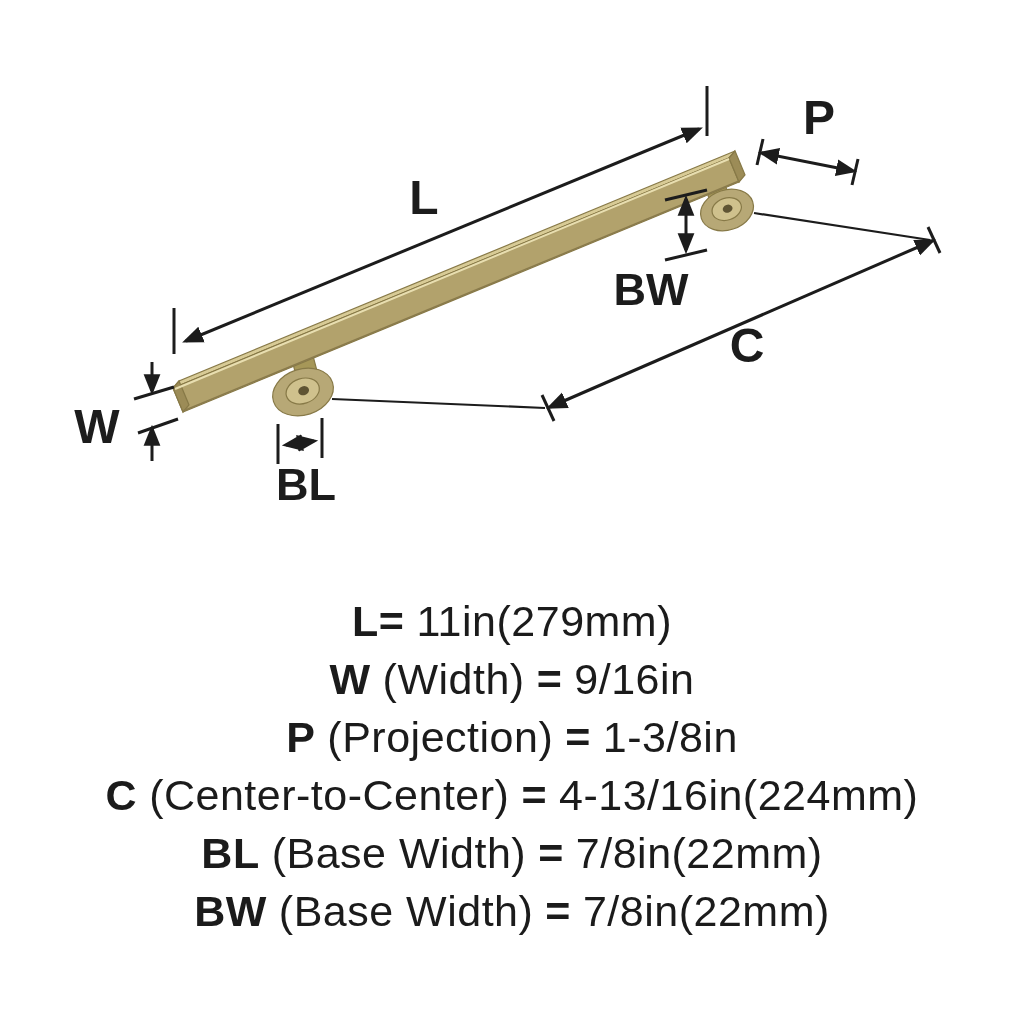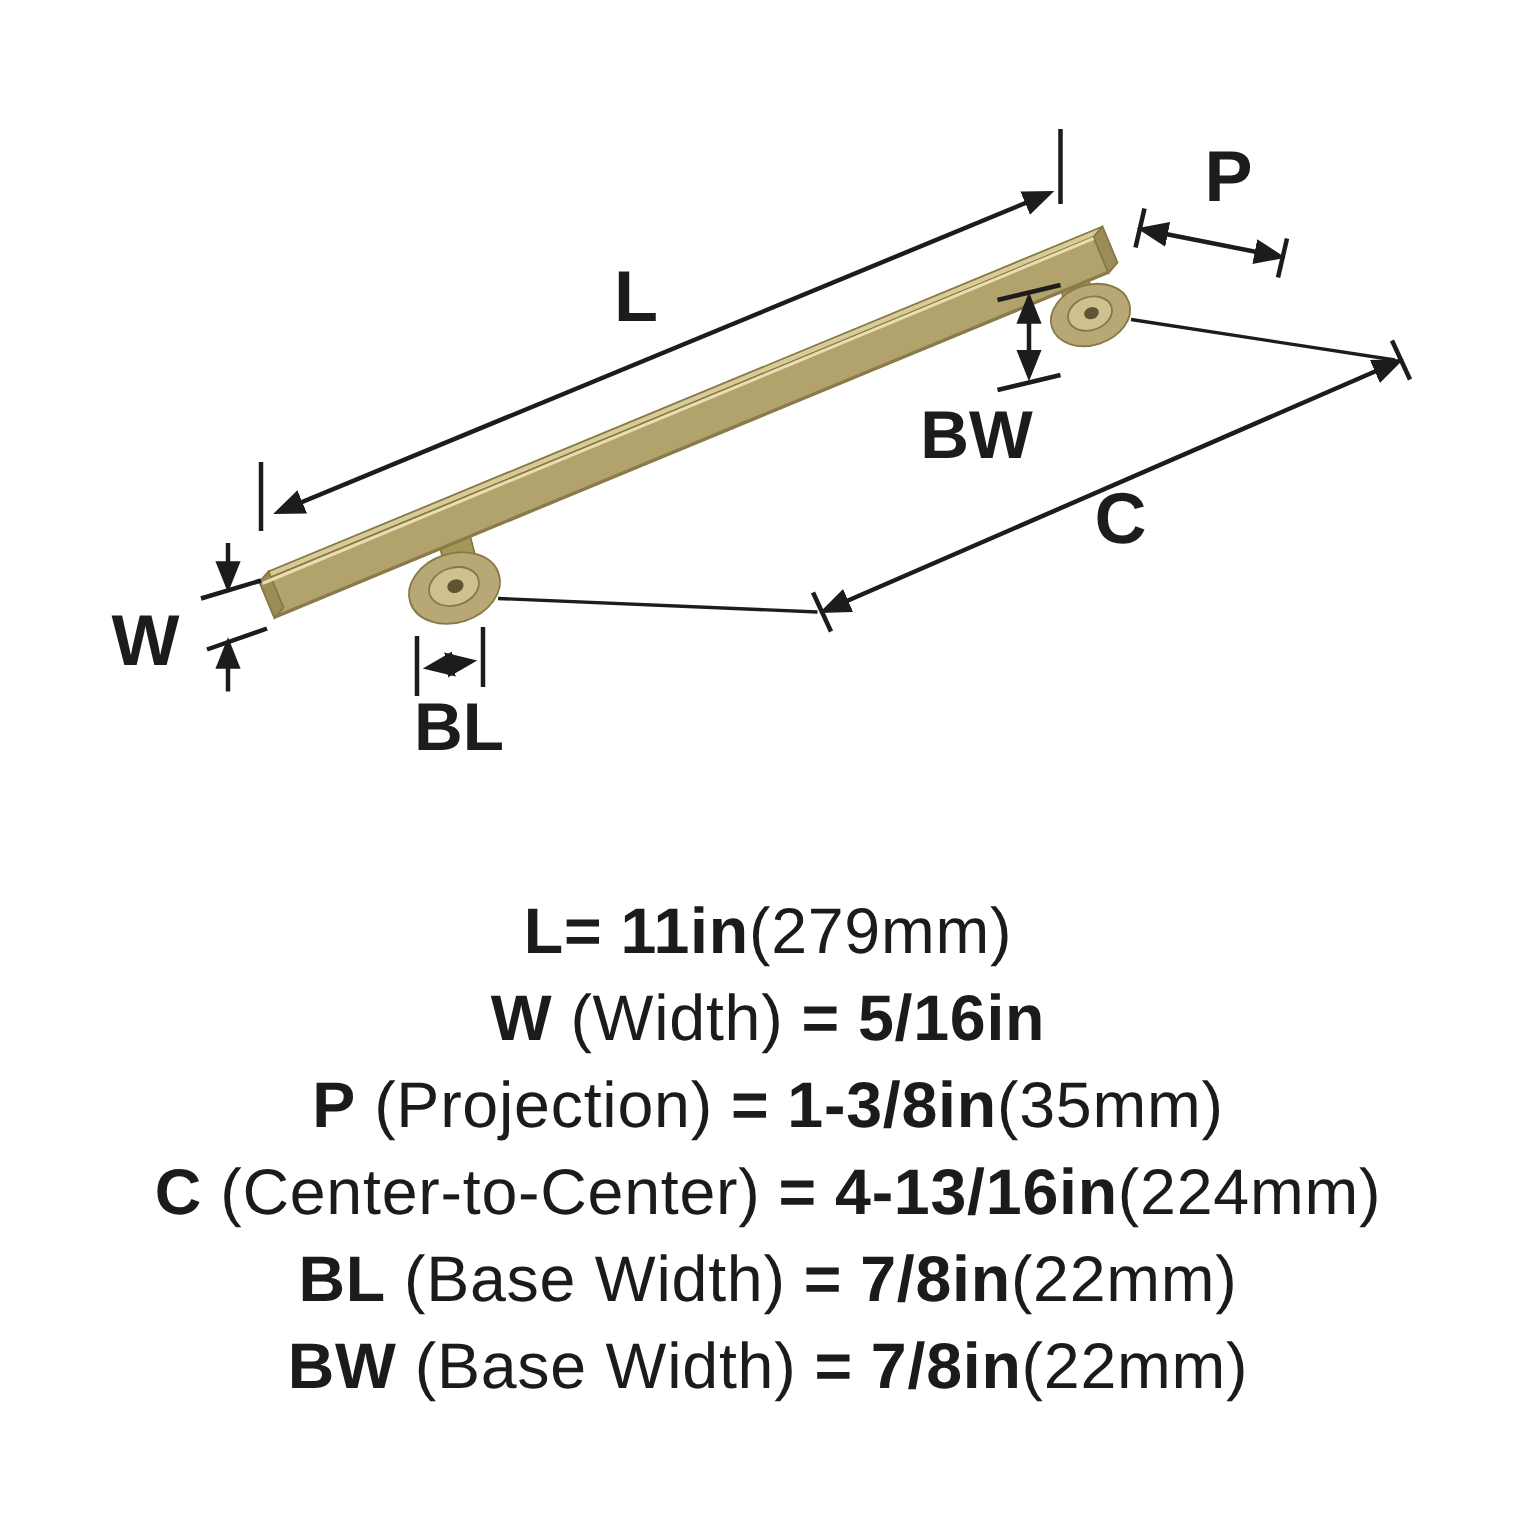--- a/index.html
+++ b/index.html
@@ -29,21 +29,21 @@
     display:flex;flex-direction:column;align-items:center;
   }
   .spec-line{
     display:flex;justify-content:center;align-items:baseline;
     height:58px;line-height:58px;font-size:43px;letter-spacing:.5px;
     white-space:nowrap;
   }
   .spec-line .abbr{font-weight:700;}
   .spec-line .name{font-weight:400;margin:0 12px;}
   .spec-line .equals{font-weight:700;margin-right:12px;}
-  .spec-line .value{font-weight:700;}
+  .spec-line .value{font-weight:400;}
   .spec-line .metric{font-weight:400;}
 </style>
 </head>
 <body>
 
 <div class="page">
 
   <svg class="diagram" width="1024" height="560" viewBox="0 0 1024 560" xmlns="http://www.w3.org/2000/svg">
     <defs>
       <marker id="arrow" viewBox="0 0 10 10" refX="8" refY="5" markerWidth="7" markerHeight="7" orient="auto-start-reverse">
@@ -128,29 +128,28 @@
       <span class="abbr">L</span>
       <span class="equals">=</span>
       <span class="value">11in</span>
       <span class="metric">(279mm)</span>
     </div>
 
     <div class="spec-line">
       <span class="abbr">W</span>
       <span class="name">(Width)</span>
       <span class="equals">=</span>
-      <span class="value">5/16in</span>
+      <span class="value">9/16in</span>
     </div>
 
     <div class="spec-line">
       <span class="abbr">P</span>
       <span class="name">(Projection)</span>
       <span class="equals">=</span>
       <span class="value">1-3/8in</span>
-      <span class="metric">(35mm)</span>
     </div>
 
     <div class="spec-line">
       <span class="abbr">C</span>
       <span class="name">(Center-to-Center)</span>
       <span class="equals">=</span>
       <span class="value">4-13/16in</span>
       <span class="metric">(224mm)</span>
     </div>
 

